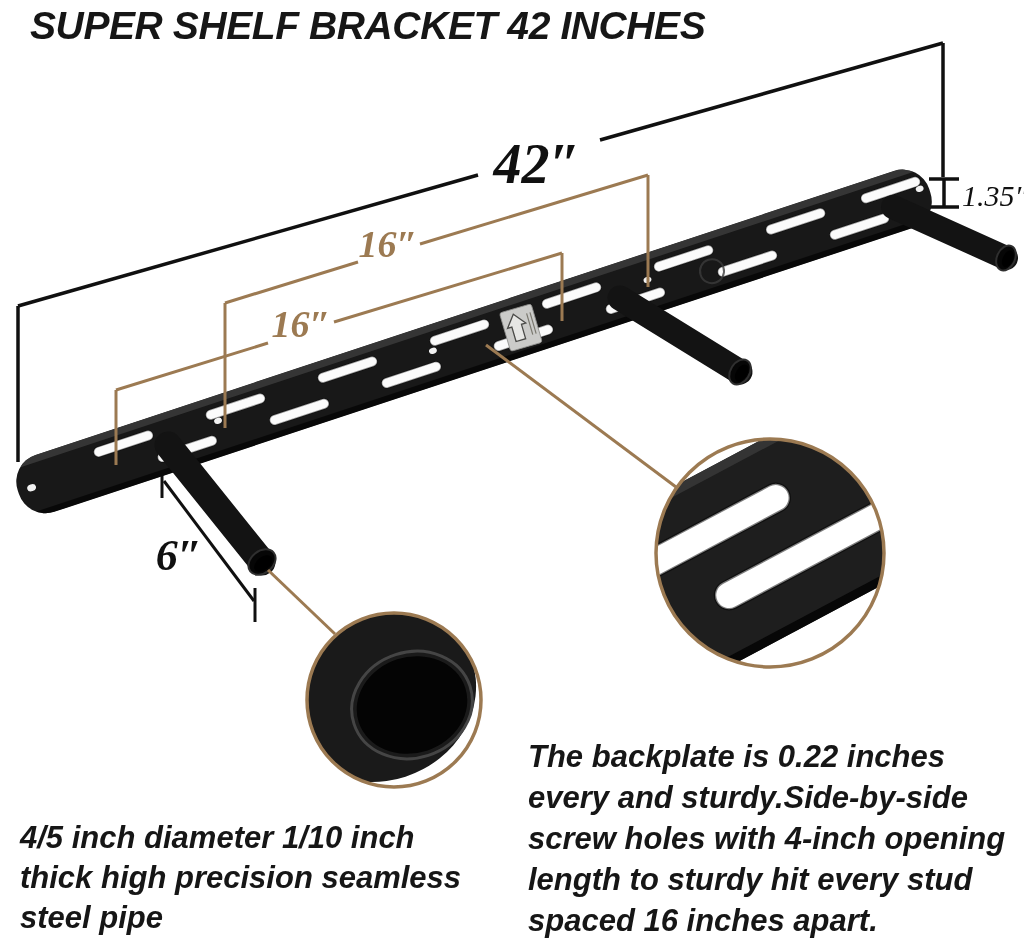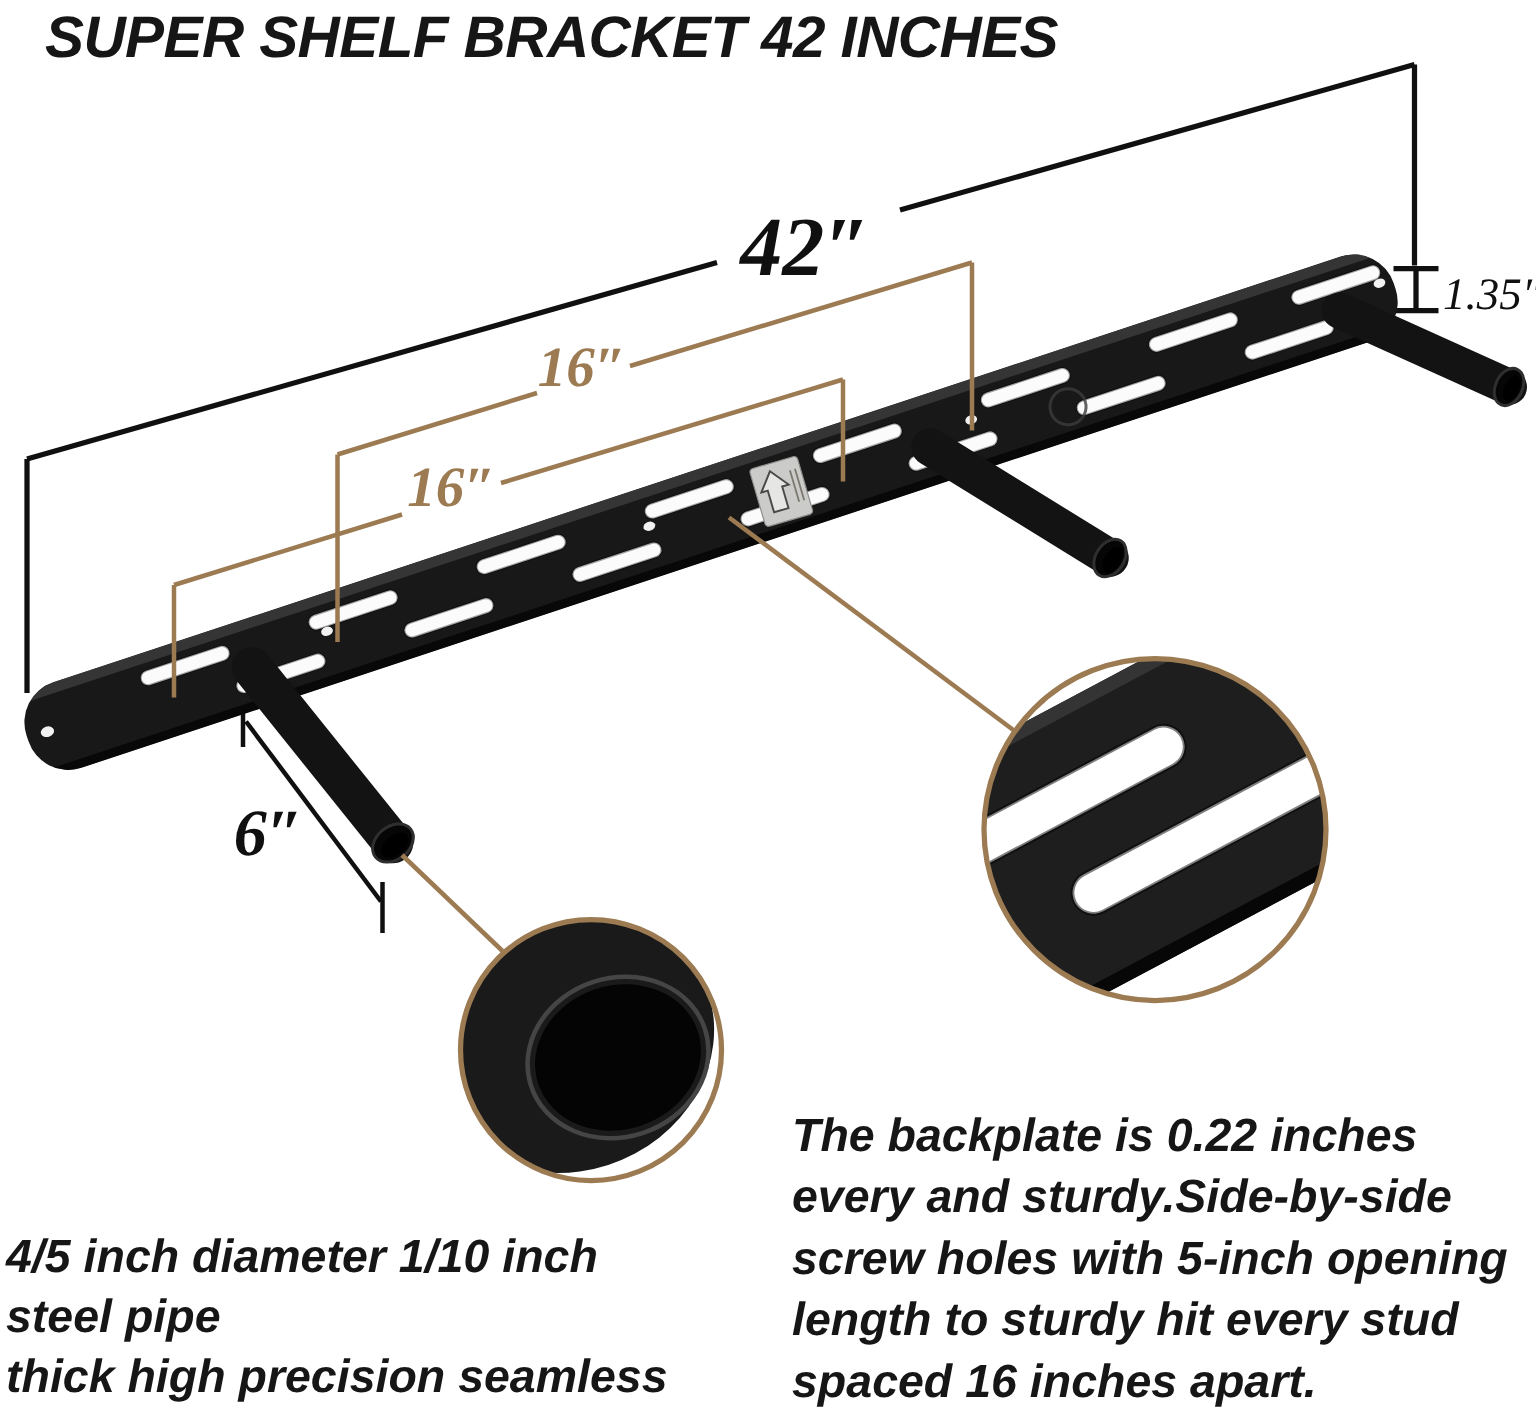--- a/index.html
+++ b/index.html
@@ -1,21 +1,21 @@
 <!DOCTYPE html>
 <html><head>
 <meta charset="utf-8">
 <style>
   html,body{margin:0;padding:0;background:#ffffff;}
   #stage{position:relative;width:1024px;height:939px;background:#fff;overflow:hidden;
          font-family:"Liberation Sans",sans-serif;}
   #scene{position:absolute;left:0;top:0;}
   .txt{position:absolute;color:#161616;font-style:italic;font-weight:bold;white-space:nowrap;}
   .title{left:6px;top:1px;font-size:39px;line-height:50px;letter-spacing:-0.4px;margin-left:24px;}
-  .note-left{left:4px;top:818px;font-size:31px;line-height:40px;}
+  .note-left{left:20px;top:818px;font-size:31px;line-height:40px;}
   .note-right{left:528px;top:736px;font-size:31px;line-height:41px;}
   .t-serif{font-family:"Liberation Serif",serif;font-style:italic;}
   .t-b{font-weight:bold;}
   .d42{font-size:56px;}
   .d16{font-size:38px;}
   .d135{font-size:30px;}
   .d6{font-size:44px;}
 </style>
 </head>
 <body>
@@ -176,25 +176,25 @@
       <text class="t-serif t-b d16" x="301" y="337" text-anchor="middle">16″</text>
     </g>
   </svg>
 
   <div class="txt title">
     <div>SUPER SHELF BRACKET 42 INCHES</div>
   </div>
 
   <div class="txt note-left">
     <div>4/5 inch diameter 1/10 inch</div>
+    <div>thick high precision seamless</div>
     <div>steel pipe</div>
-    <div>thick high precision seamless</div>
   </div>
 
   <div class="txt note-right">
     <div>The backplate is 0.22 inches</div>
     <div>every and sturdy.Side-by-side</div>
-    <div>screw holes with 5-inch opening</div>
+    <div>screw holes with 4-inch opening</div>
     <div>length to sturdy hit every stud</div>
     <div>spaced 16 inches apart.</div>
   </div>
 
 </div>
 
 </body></html>

